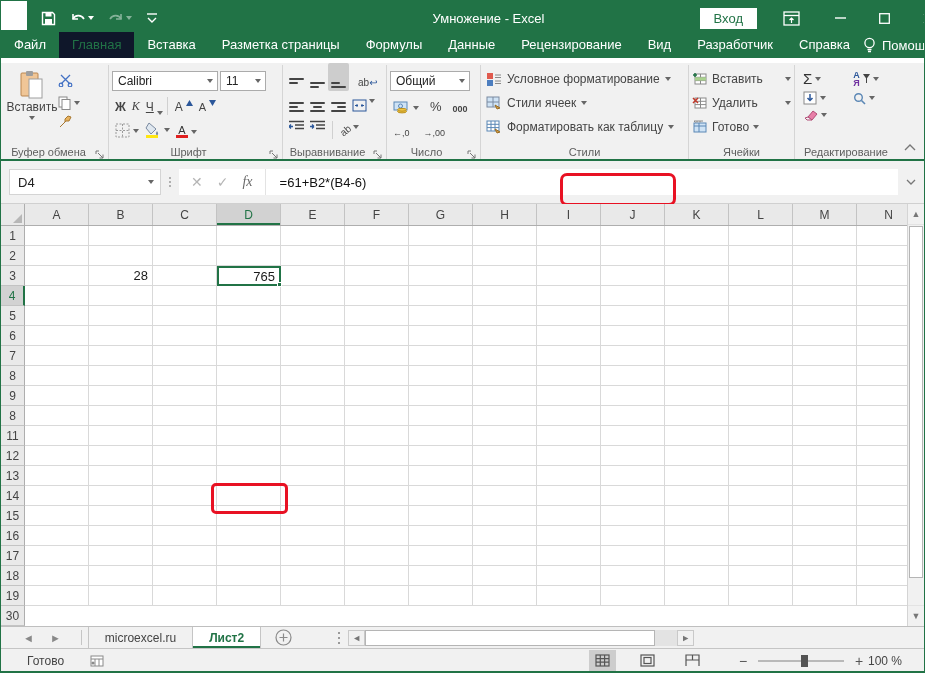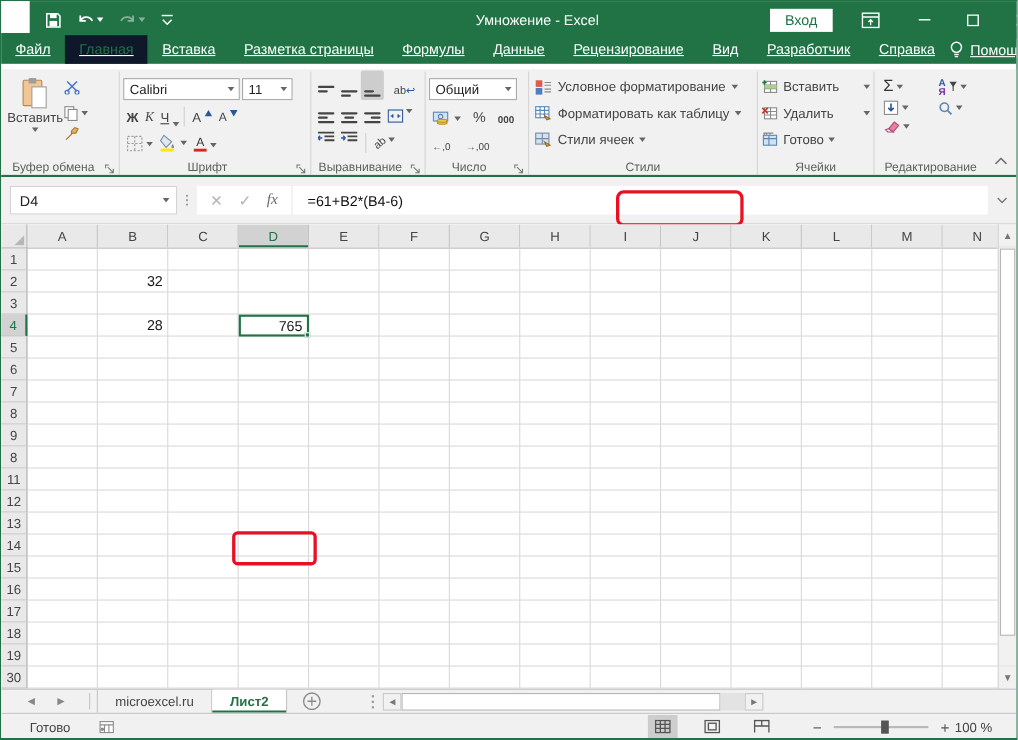--- a/index.html
+++ b/index.html
@@ -14,21 +14,21 @@
   .qicon{display:flex;align-items:center;gap:2px;cursor:pointer;}
   .dim{opacity:.45;}
   .car-w{width:0;height:0;border-left:3px solid transparent;border-right:3px solid transparent;border-top:4px solid #fff;}
   .title-center{position:absolute;left:0;right:0;text-align:center;font-size:13px;color:#fff;}
   .tb-right{margin-left:auto;display:flex;align-items:center;z-index:2;}
   .signin{background:#fff;color:#217346;font-size:13px;padding:3px 14px;margin-right:26px;cursor:pointer;}
   .ribopts{margin-right:18px;cursor:pointer;display:flex;}
   .winbtn{width:44px;height:34px;display:flex;align-items:center;justify-content:center;cursor:pointer;}
   
   .tabrow{position:absolute;left:0;top:29px;width:100%;height:28px;background:#217346;
-          display:flex;align-items:flex-end;color:#fff;font-size:13px;text-decoration:underline;}
+          display:flex;align-items:flex-end;color:#fff;font-size:13px;}
   .rtab{padding:5px 13px 6px;cursor:pointer;white-space:nowrap;}
   .rtab.active{background:#0f172a;color:#217346;}
   .tab-extras{margin-left:auto;display:flex;align-items:center;gap:18px;padding:0 14px 5px 0;}
   .tab-extra{display:flex;align-items:center;gap:6px;cursor:pointer;white-space:nowrap;}
   
   .ribbon{position:absolute;left:0;top:62px;width:100%;height:98px;background:#f1f1f1;
           border-bottom:2px solid #217346;display:flex;padding:2px 0 0 2px;}
   .group{position:relative;border-right:1px solid #d5d5d5;padding:2px 3px 16px;height:94px;}
   .glabel{position:absolute;left:0;right:14px;bottom:1px;text-align:center;font-size:11px;color:#5e5e5e;white-space:nowrap;}
   .glabel.full{right:0;}
@@ -436,34 +436,34 @@
         <svg width="16" height="15" viewBox="0 0 16 15">
             <rect x="1" y="1" width="6" height="6" fill="#e05a4e"></rect>
             <rect x="1" y="8" width="6" height="6" fill="#4d7ebf"></rect>
             <path d="M9 3 h6 M9 5.5 h6 M9 9 h6 M9 11.5 h6" stroke="#8a8a8a"></path>
           </svg>
         <span>Условное форматирование</span>
           <span class="car"></span>
       </div>
       <div class="style-row">
         <svg width="16" height="15" viewBox="0 0 16 15">
+            <rect x="1" y="1" width="12" height="10" fill="#cfe3f5" stroke="#7a8aa0"></rect>
+            <path d="M1 6 h12 M7 1 v10" stroke="#7a8aa0"></path>
+            <path d="M9 9 l5 3 -3 1 z" fill="#d8a24a" stroke="#9a6d22"></path>
+          </svg>
+        <span>Стили ячеек</span>
+          <span class="car"></span>
+      </div>
+      <div class="style-row">
+        <svg width="16" height="15" viewBox="0 0 16 15">
             <rect x="1" y="1" width="12" height="10" fill="#fff" stroke="#5b87b5"></rect>
             <path d="M1 4.3 h12 M1 7.6 h12 M5 1 v10 M9 1 v10" stroke="#5b87b5"></path>
             <path d="M9 9 l5 3 -3 1 z" fill="#d8a24a" stroke="#9a6d22"></path>
           </svg>
         <span>Форматировать как таблицу</span>
-          <span class="car"></span>
-      </div>
-      <div class="style-row">
-        <svg width="16" height="15" viewBox="0 0 16 15">
-            <rect x="1" y="1" width="12" height="10" fill="#cfe3f5" stroke="#7a8aa0"></rect>
-            <path d="M1 6 h12 M7 1 v10" stroke="#7a8aa0"></path>
-            <path d="M9 9 l5 3 -3 1 z" fill="#d8a24a" stroke="#9a6d22"></path>
-          </svg>
-        <span>Стили ячеек</span>
           <span class="car"></span>
       </div>
       <div class="glabel full">Стили</div>
     </div>
 
     <div class="group" style="width:106px">
       <div class="cells-row">
         <svg width="16" height="14" viewBox="0 0 16 14">
             <rect x="3" y="2" width="11" height="10" fill="#fff" stroke="#8a8a8a"></rect>
             <path d="M3 5.3 h11 M3 8.6 h11 M8.5 2 v10" stroke="#8a8a8a"></path>
@@ -621,36 +621,20 @@
           <div class="cell"></div>
           <div class="cell"></div>
           <div class="cell"></div>
           <div class="cell"></div>
           <div class="cell"></div>
           <div class="cell"></div>
           <div class="cell"></div>
         </div>
         <div class="grow">
           <div class="cell"></div>
-          <div class="cell">32</div>
-          <div class="cell"></div>
-          <div class="cell"></div>
-          <div class="cell"></div>
-          <div class="cell"></div>
-          <div class="cell"></div>
-          <div class="cell"></div>
-          <div class="cell"></div>
-          <div class="cell"></div>
-          <div class="cell"></div>
-          <div class="cell"></div>
-          <div class="cell"></div>
-          <div class="cell"></div>
-        </div>
-        <div class="grow">
-          <div class="cell"></div>
           <div class="cell"></div>
           <div class="cell"></div>
           <div class="cell"></div>
           <div class="cell"></div>
           <div class="cell"></div>
           <div class="cell"></div>
           <div class="cell"></div>
           <div class="cell"></div>
           <div class="cell"></div>
           <div class="cell"></div>

